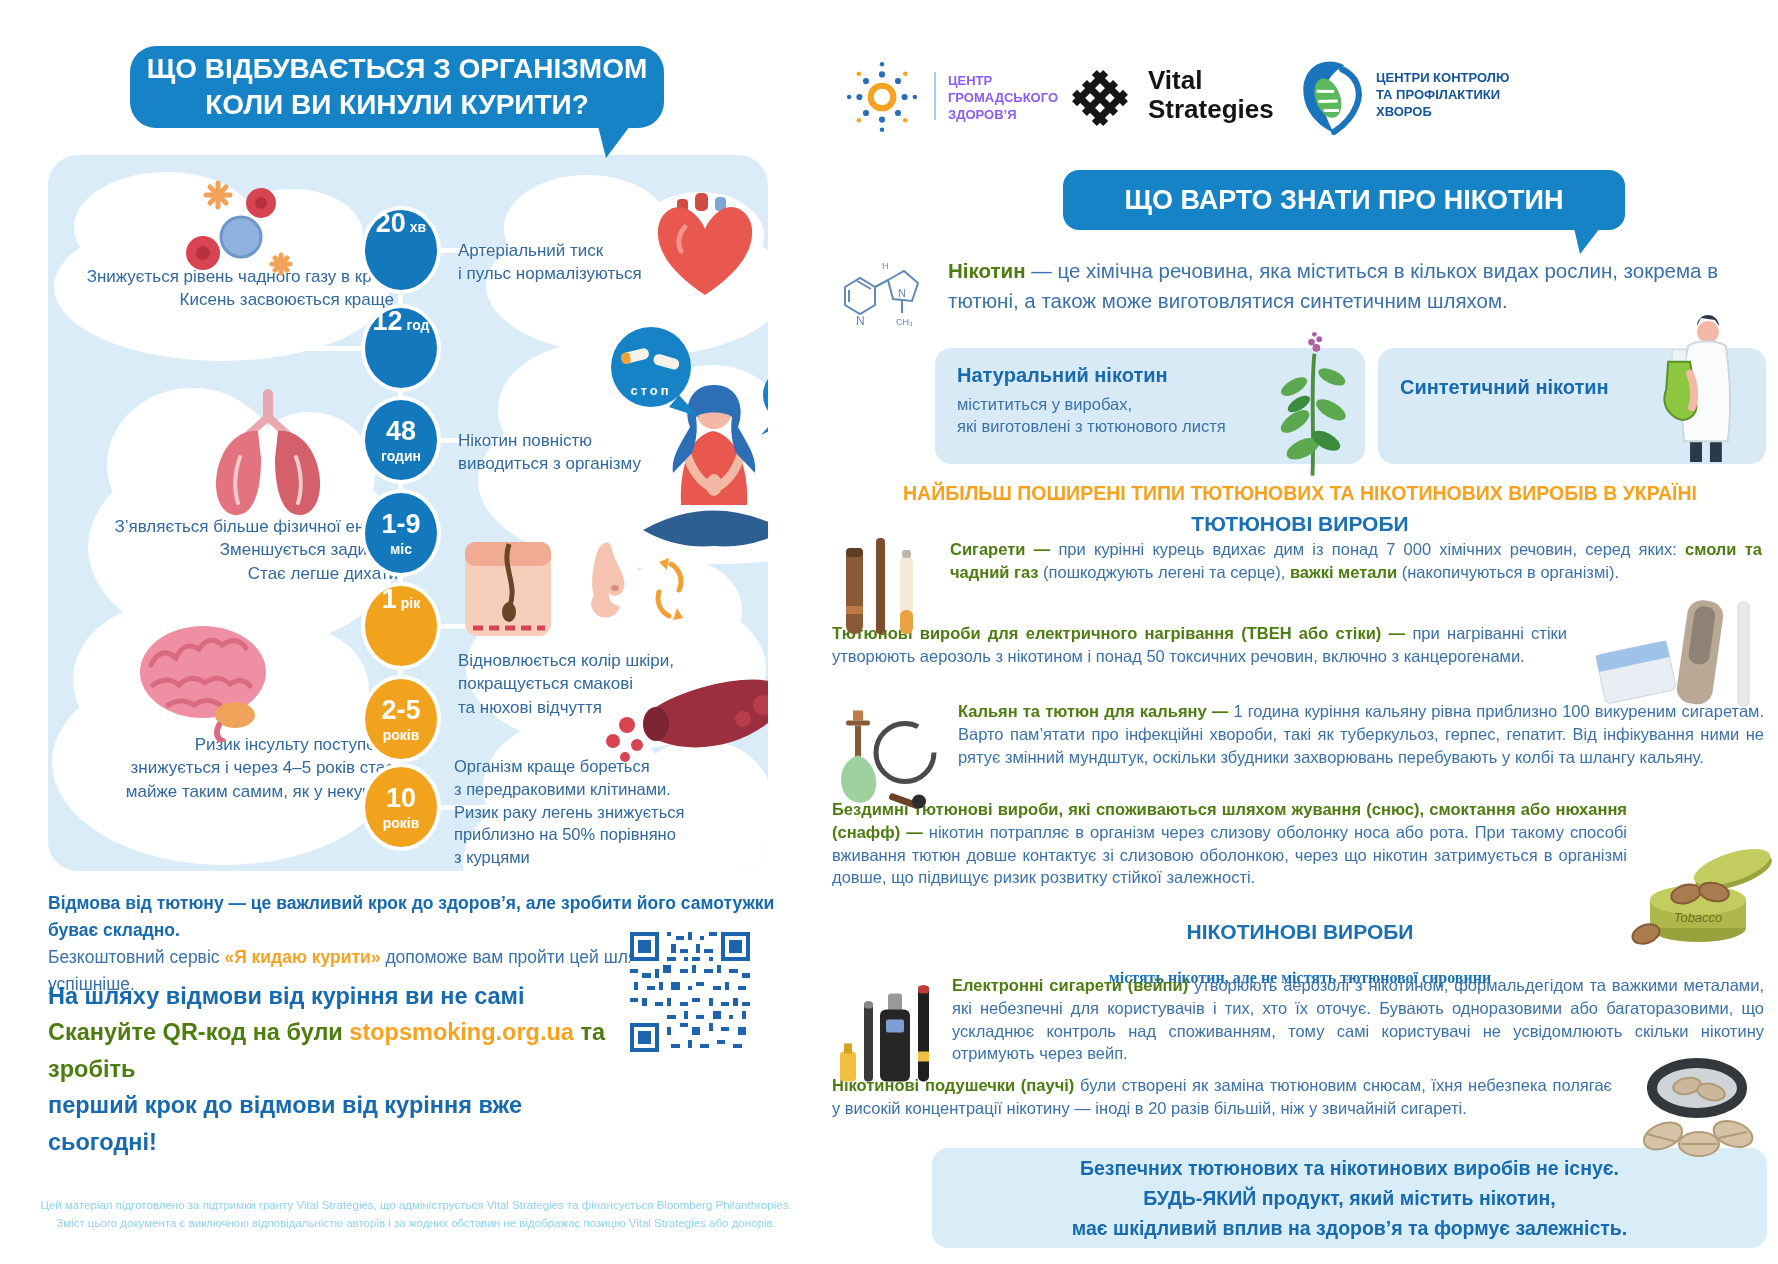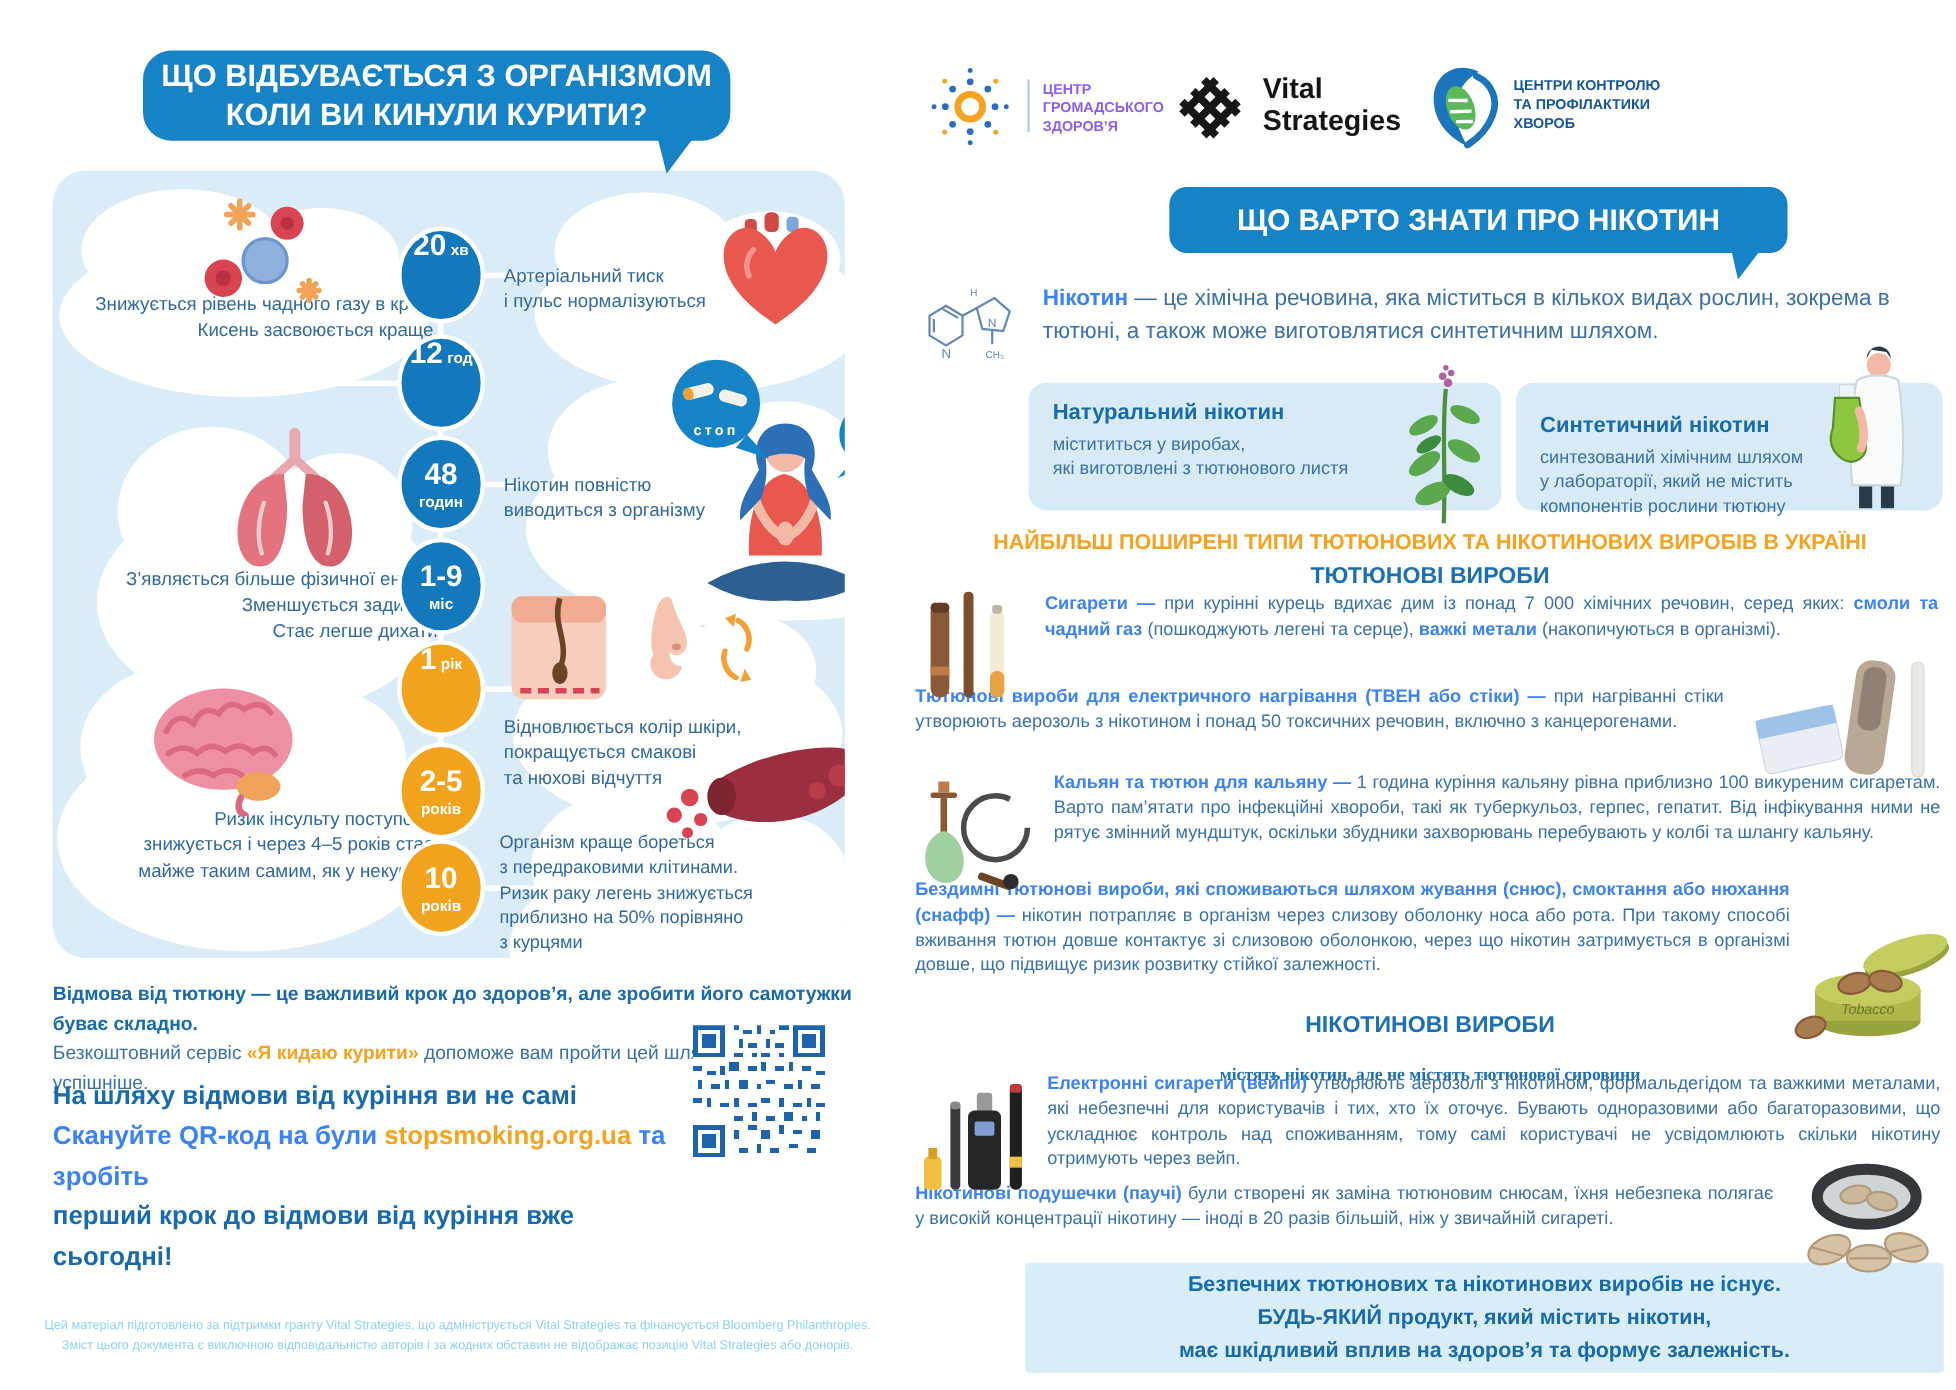--- a/index.html
+++ b/index.html
@@ -19,21 +19,21 @@
   .ms{position:absolute;width:80px;height:88px;border-radius:50%;color:#fff;display:flex;
       flex-direction:column;align-items:center;justify-content:center;font-weight:bold;
       line-height:1;z-index:3;border:4px solid #fff;box-sizing:border-box;}
   .ms.blue{background:#1478bd;} .ms.orange{background:#f2a31d;}
   .ms .v{font-size:27px;} .ms .u{font-size:14px;margin-top:4px;}
   .ms.inline{flex-direction:row;align-items:baseline;}
   .ms.inline .u{margin:0 0 0 4px;}
   .note{position:absolute;color:#31699f;font-size:17px;line-height:1.38;white-space:pre-line;z-index:2;}
   .note.r{text-align:right;}
   .rich{position:absolute;color:#3b71a9;text-align:justify;line-height:1.38;font-size:16px;}
-  .seg-b{font-weight:bold;color:#3b82f6;}
+  .seg-b{font-weight:bold;color:#4d7c0f;}
   .seg-o{font-weight:bold;color:#f5a321;margin-top:11px;}
   .hdr-orange{position:absolute;color:#f6a21e;font-weight:bold;text-align:center;}
   .hdr-blue{position:absolute;color:#1a6fb5;font-weight:bold;text-align:center;}
   .box{position:absolute;background:#d7eaf6;border-radius:16px;box-sizing:border-box;}
   .box .bt{font-size:20px;font-weight:bold;color:#176aae;margin-bottom:7px;}
   .box .bl{font-size:16.5px;color:#3b71a9;line-height:1.32;white-space:pre-line;}
   .logo-text{position:absolute;font-weight:bold;color:#8b5cf6;font-size:13px;line-height:1.3;white-space:pre-line;}
   .icon{position:absolute;z-index:3;}
   svg{display:block;}
 </style>
@@ -416,23 +416,20 @@
       <g fill="#b05fa0">
         <circle cx="52" cy="16" r="4"></circle>
           <circle cx="47" cy="10" r="3.5"></circle>
           <circle cx="55" cy="7" r="3"></circle>
           <circle cx="50" cy="2" r="2.5"></circle>
       </g>
     </svg>
   </div>
   <div class="box" style="left:1378px;top:348px;width:388px;height:116px;padding:28px 115px 12px 22px;">
     <div class="bt">Синтетичний нікотин</div>
-    <div class="bl">синтезований хімічним шляхом
-у лабораторії, який не містить
-компонентів рослини тютюну</div>
   </div>
   <div class="icon" style="left:1650px;top:314px;">
     <svg width="100" height="154" viewBox="0 0 100 155">
       <circle cx="58" cy="18" r="11" fill="#f3b9a6"></circle>
       <path d="M47,12 a11,11 0 0 1 22,0 l-4,-6 l-14,-2Z" fill="#2b3a4a"></path>
       <rect x="40" y="125" width="12" height="24" fill="#2b3a4a"></rect>
         <rect x="60" y="125" width="12" height="24" fill="#2b3a4a"></rect>
       <path d="M38,32 C32,60 30,96 34,128 L78,128 C82,96 80,60 76,32 C66,26 48,26 38,32Z" fill="#fafbfc" stroke="#ccd6de" stroke-width="2"></path>
       <rect x="22" y="36" width="14" height="12" fill="#eef3f7" stroke="#ccd6de"></rect>
       <path d="M18,48 L40,48 L46,88 C49,102 36,111 25,104 C14,97 12,86 16,76Z" fill="#8dc63f" stroke="#5a8f2a" stroke-width="2"></path>
@@ -535,19 +532,19 @@
       </g>
       <g fill="#d6c3a5" stroke="#b09a78" stroke-width="2">
         <ellipse cx="38" cy="84" rx="20" ry="12" transform="rotate(-22 38 84)"></ellipse>
         <ellipse cx="74" cy="92" rx="20" ry="12"></ellipse>
         <ellipse cx="108" cy="82" rx="20" ry="12" transform="rotate(18 108 82)"></ellipse>
       </g>
       <path d="M22,82 l30,8 M56,92 l36,0 M94,86 l28,-6" stroke="#b09a78" stroke-width="2" fill="none"></path>
     </svg>
   </div>
 
-  <div class="box" style="left:932px;top:1148px;width:835px;height:100px;background:#d9edf8;border-radius:4px;display:flex;align-items:center;justify-content:center;">
+  <div class="box" style="left:932px;top:1148px;width:835px;height:100px;background:#d9edf8;border-radius:16px;display:flex;align-items:center;justify-content:center;">
     <div style="font-size:19.5px;font-weight:bold;color:#176aae;text-align:center;line-height:1.55;white-space:pre-line;">Безпечних тютюнових та нікотинових виробів не існує.
 БУДЬ-ЯКИЙ продукт, який містить нікотин,
 має шкідливий вплив на здоров’я та формує залежність.</div>
   </div>
 
 </div>
 
 </body></html>

